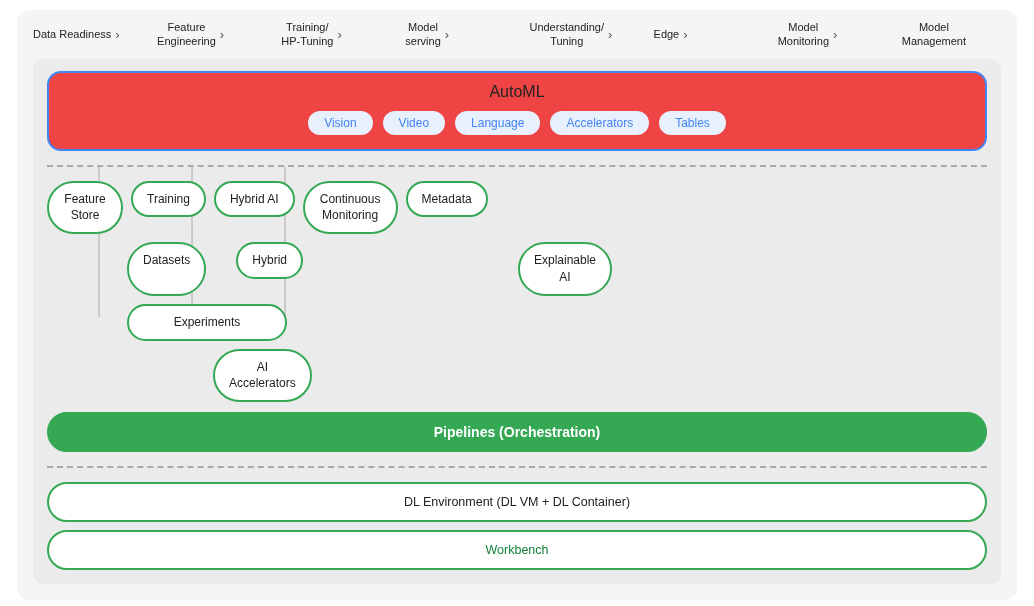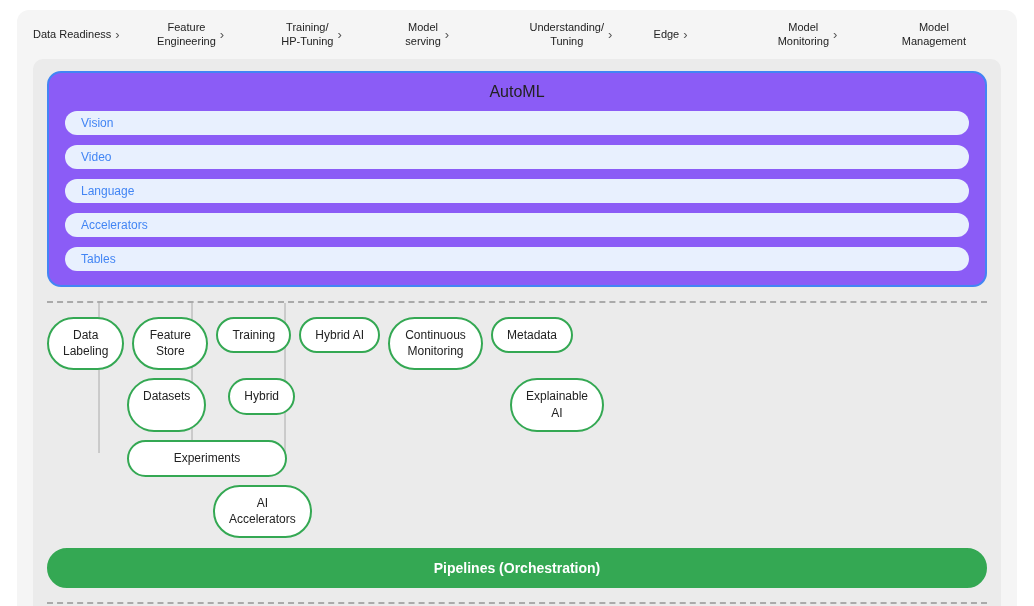--- a/index.html
+++ b/index.html
@@ -26,36 +26,35 @@
       background: #ebebeb;
       border-radius: 10px;
       padding: 12px 14px 14px 14px;
     }
 
     
     .automl-box {
       border: 2.5px solid #4285f4;
       border-radius: 14px;
       padding: 10px 16px 14px 16px;
-      background: #8b5cf6;
+      background: #ef4444;
       margin-bottom: 0;
     }
     .automl-title {
       text-align: center;
       font-size: 16px;
       font-weight: 500;
       color: #222;
       margin-bottom: 10px;
     }
     .automl-chips {
       display: flex;
       gap: 10px;
       justify-content: center;
       flex-wrap: wrap;
-      flex-direction: column;
     }
     .chip-blue {
       background: #e8f0fe;
       border-radius: 20px;
       padding: 5px 16px;
       font-size: 12px;
       color: #4285f4;
       font-weight: 400;
     }
 
@@ -242,29 +241,28 @@
         <line x1="440" y1="0" x2="440" y2="100%" stroke="#aaa" stroke-width="1"></line>
         <line x1="555" y1="0" x2="555" y2="100%" stroke="#aaa" stroke-width="1"></line>
         <line x1="640" y1="0" x2="640" y2="100%" stroke="#aaa" stroke-width="1"></line>
         <line x1="770" y1="0" x2="770" y2="100%" stroke="#aaa" stroke-width="1"></line>
         <line x1="880" y1="0" x2="880" y2="100%" stroke="#aaa" stroke-width="1"></line>
       </svg>
 
       <div class="components-content">
 
         <div class="flex-row" style="margin-bottom:8px; flex-wrap:nowrap; align-items:flex-start;">
-          <div class="pill" style="min-width:72px;">Data<br>Labeling</div>
           <div class="pill" style="min-width:76px;">Feature<br>Store</div>
           <div class="pill" style="min-width:70px;">Training</div>
           <div class="pill" style="min-width:70px;">Hybrid AI</div>
           <div class="pill" style="min-width:95px;">Continuous<br>Monitoring</div>
           <div class="pill" style="min-width:70px;">Metadata</div>
         </div>
 
-        <div style="display:flex; gap:12px; margin-bottom:8px; padding-left:80px;">
+        <div style="display:flex; gap:20px; margin-bottom:8px; padding-left:80px;">
           <div class="pill">Datasets</div>
           <div style="margin-left:10px;">
             <div class="pill">Hybrid</div>
           </div>
           <div style="flex:1; display:flex; justify-content:center; margin-right:180px;">
             <div class="pill">Explainable<br>AI</div>
           </div>
         </div>
 
         <div style="display:flex; gap:8px; margin-bottom:8px; padding-left:80px;">
@@ -280,17 +278,18 @@
         <div style="margin-bottom:0;">
           <div class="pill-fill" style="border-radius:40px; padding:10px; font-size:14px; font-weight:700; text-align:center;">Pipelines (Orchestration)</div>
         </div>
 
       </div>
     </div>
 
     <hr class="dashed-line">
 
     <div class="bottom-section">
+      <div class="pill-env" style="border-radius:40px; padding:11px; font-size:12.5px; text-align:center; border:2.5px solid #34a853; background:#fff; color:#222;">DL Environment (DL VM + DL Container)</div>
       <div class="pill-env" style="border-radius:40px; padding:11px; font-size:12.5px; text-align:center; border:2.5px solid #34a853; background:#fff; color:#15803d;">Workbench</div>
     </div>
 
   </div>
 </div>
 
 </body></html>

